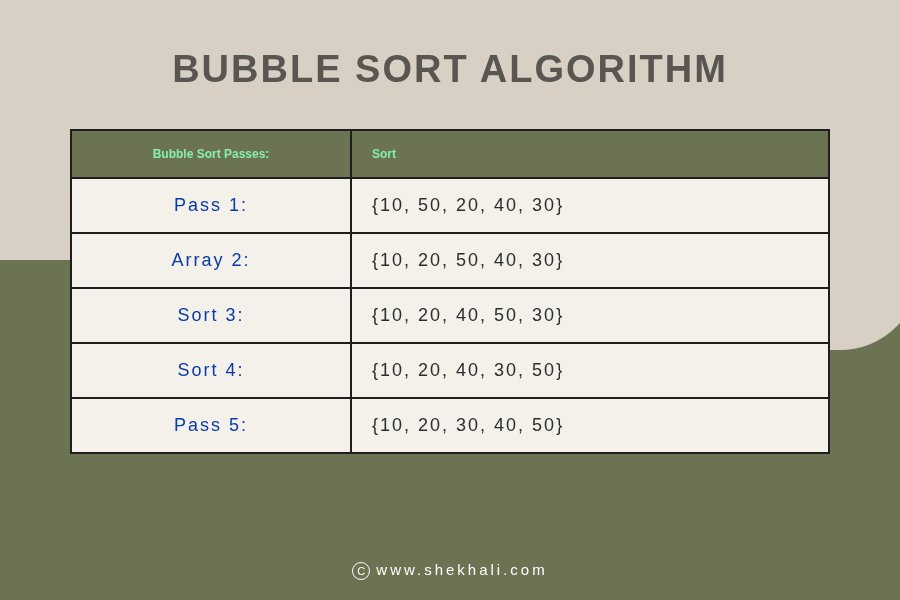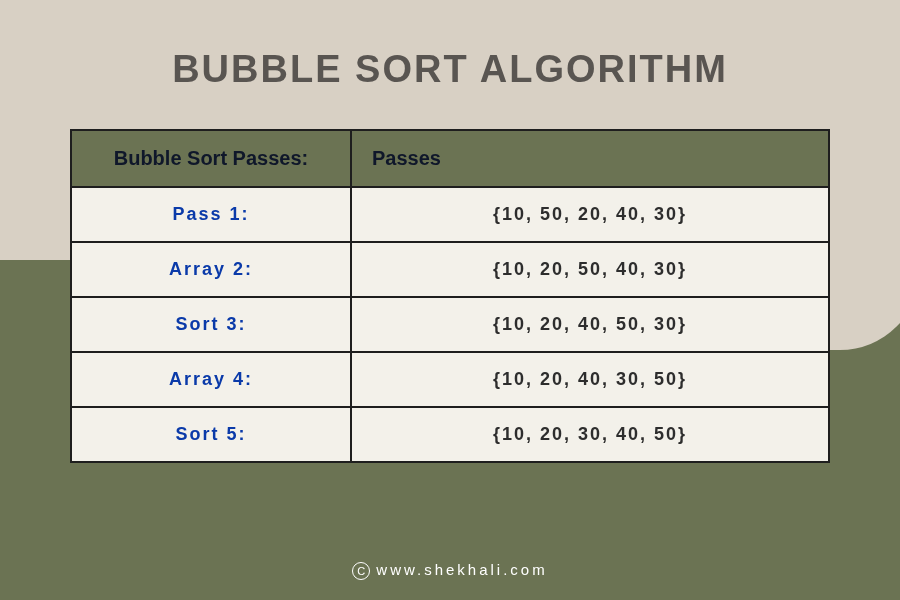--- a/index.html
+++ b/index.html
@@ -51,47 +51,46 @@
     text-align: center;
   }
   .table {
     margin-top: 38px;
     width: 760px;
     border-collapse: collapse;
     background: #f3f1ea;
   }
   .table th {
     background: #6b7353;
-    color: #0f172a;
+    color: #86efac;
     font-weight: 700;
-    font-size: 20px;
+    font-size: 12px;
     padding: 16px 20px;
     border: 2px solid #1e1e1e;
   }
   .table th:first-child {
     width: 280px;
     text-align: center;
   }
   .table th:last-child {
     text-align: left;
   }
   .table td {
     border: 2px solid #1e1e1e;
     padding: 16px 20px;
     font-size: 18px;
-    font-weight: 700;
+    font-weight: 400;
     letter-spacing: 2px;
   }
   .pass-label {
     color: #0a3aa9;
     text-align: center;
   }
   .array-value {
     color: #2d2d2d;
-    text-align: center;
     letter-spacing: 4px;
   }
   .footer {
     position: absolute;
     bottom: 20px;
     left: 0; right: 0;
     text-align: center;
     color: #ffffff;
     font-size: 15px;
     letter-spacing: 3px;
@@ -118,42 +117,42 @@
 <div class="bg-bottom"></div>
 <div class="bg-curve"></div>
 
 <div class="content">
   <h1 class="title">BUBBLE SORT ALGORITHM</h1>
 
   <table class="table">
     <thead>
       <tr>
         <th>Bubble Sort Passes:</th>
-        <th>Passes</th>
+        <th>Sort</th>
       </tr>
     </thead>
     <tbody>
       <tr>
         <td class="pass-label">Pass 1:</td>
         <td class="array-value">{10, 50, 20, 40, 30}</td>
       </tr>
       <tr>
         <td class="pass-label">Array 2:</td>
         <td class="array-value">{10, 20, 50, 40, 30}</td>
       </tr>
       <tr>
         <td class="pass-label">Sort 3:</td>
         <td class="array-value">{10, 20, 40, 50, 30}</td>
       </tr>
       <tr>
-        <td class="pass-label">Array 4:</td>
+        <td class="pass-label">Sort 4:</td>
         <td class="array-value">{10, 20, 40, 30, 50}</td>
       </tr>
       <tr>
-        <td class="pass-label">Sort 5:</td>
+        <td class="pass-label">Pass 5:</td>
         <td class="array-value">{10, 20, 30, 40, 50}</td>
       </tr>
     </tbody>
   </table>
 </div>
 
 <div class="footer">
   <span class="copy">C</span><span>www.shekhali.com</span>
 </div>
 

